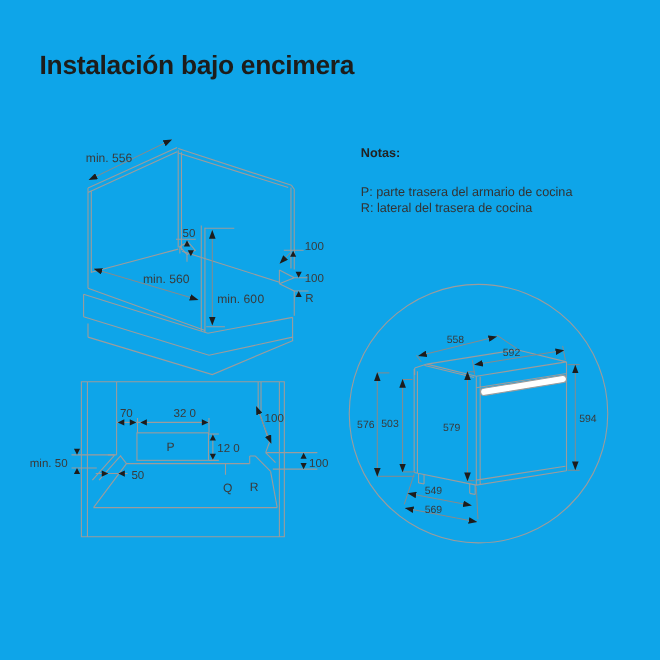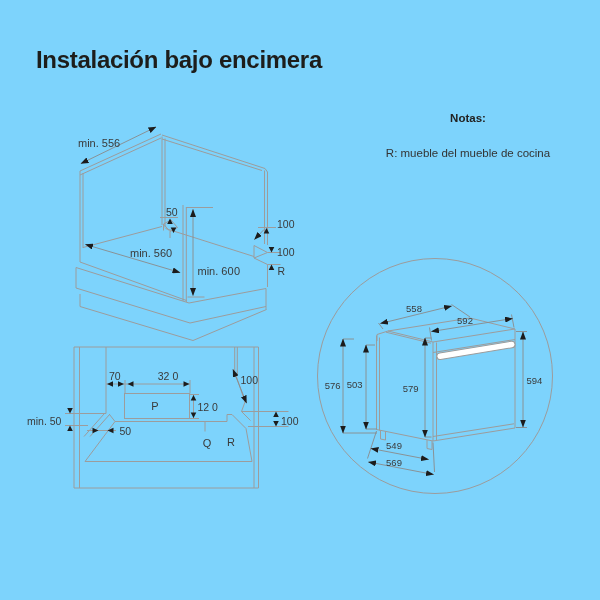--- a/index.html
+++ b/index.html
@@ -1,41 +1,42 @@
 <!DOCTYPE html>
 <html><head>
 <meta charset="utf-8">
 <style>
   html,body{margin:0;padding:0;background:#fff;}
-  .page{position:relative;width:600px;height:600px;background:#7dd3fc;overflow:hidden;
-        font-family:"Liberation Sans",sans-serif;text-align:center;}
+  .page{position:relative;width:600px;height:600px;background:#0ea5e9;overflow:hidden;
+        font-family:"Liberation Sans",sans-serif;}
   .title{position:absolute;left:36px;top:46px;font-size:24px;font-weight:bold;
          color:#1d1d1b;letter-spacing:-0.3px;white-space:nowrap;}
-  .notes{position:absolute;left:328px;top:112px;width:240px;margin-left:20px;}
+  .notes{position:absolute;left:328px;top:134px;width:240px;}
   .notes-heading{font-size:11.5px;font-weight:bold;color:#222;}
   .notes-lines{margin-top:22px;font-size:11.5px;line-height:15px;color:#333;}
   svg{position:absolute;left:0;top:0;}
   .ln{stroke:#9c9c9c;stroke-width:1;fill:none;stroke-linecap:butt;}
   .dim{stroke:#8a8a8a;stroke-width:0.9;fill:none;}
   .arrow{fill:#1c1c1c;stroke:none;}
   .handle{fill:#ffffff;}
   text{font-family:"Liberation Sans",sans-serif;fill:#3a3a3a;}
   .t11{font-size:11px;} .t10{font-size:10.5px;} .t9{font-size:9.5px;}
 </style>
 </head>
 <body>
 
 <div class="page">
 
   <div class="title">Instalación bajo encimera</div>
 
   <div class="notes">
     <div class="notes-heading">Notas:</div>
     <div class="notes-lines">
-      <div>R: mueble del mueble de cocina</div>
+      <div>P: parte trasera del armario de cocina</div>
+      <div>R: lateral del trasera de cocina</div>
     </div>
   </div>
 
   <svg width="600" height="600" viewBox="0 0 600 600">
     <defs>
       <marker id="arr" markerWidth="8" markerHeight="6" viewBox="0 0 8 6" refX="7.5" refY="3" orient="auto-start-reverse" markerUnits="userSpaceOnUse">
         <path d="M0,0 L8,3 L0,6 Z" fill="#1c1c1c"></path>
       </marker>
     </defs>
 

